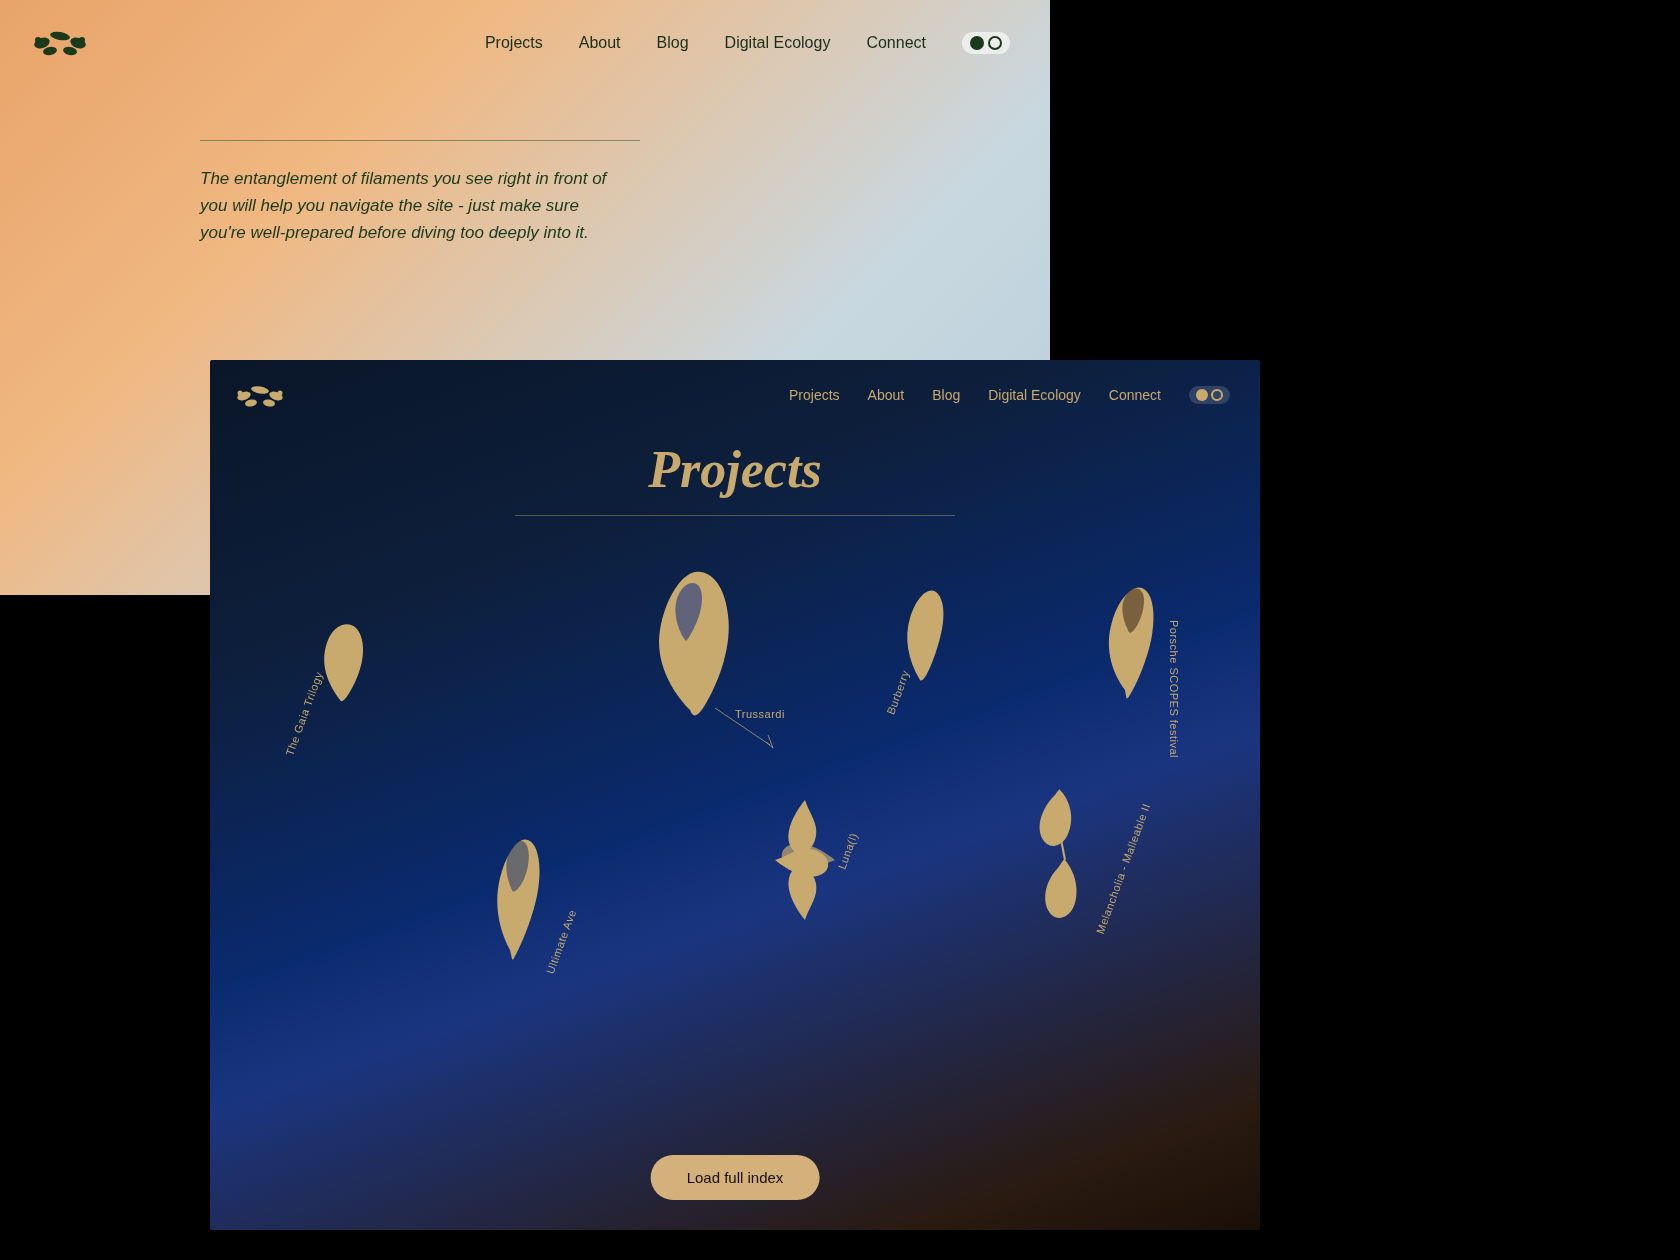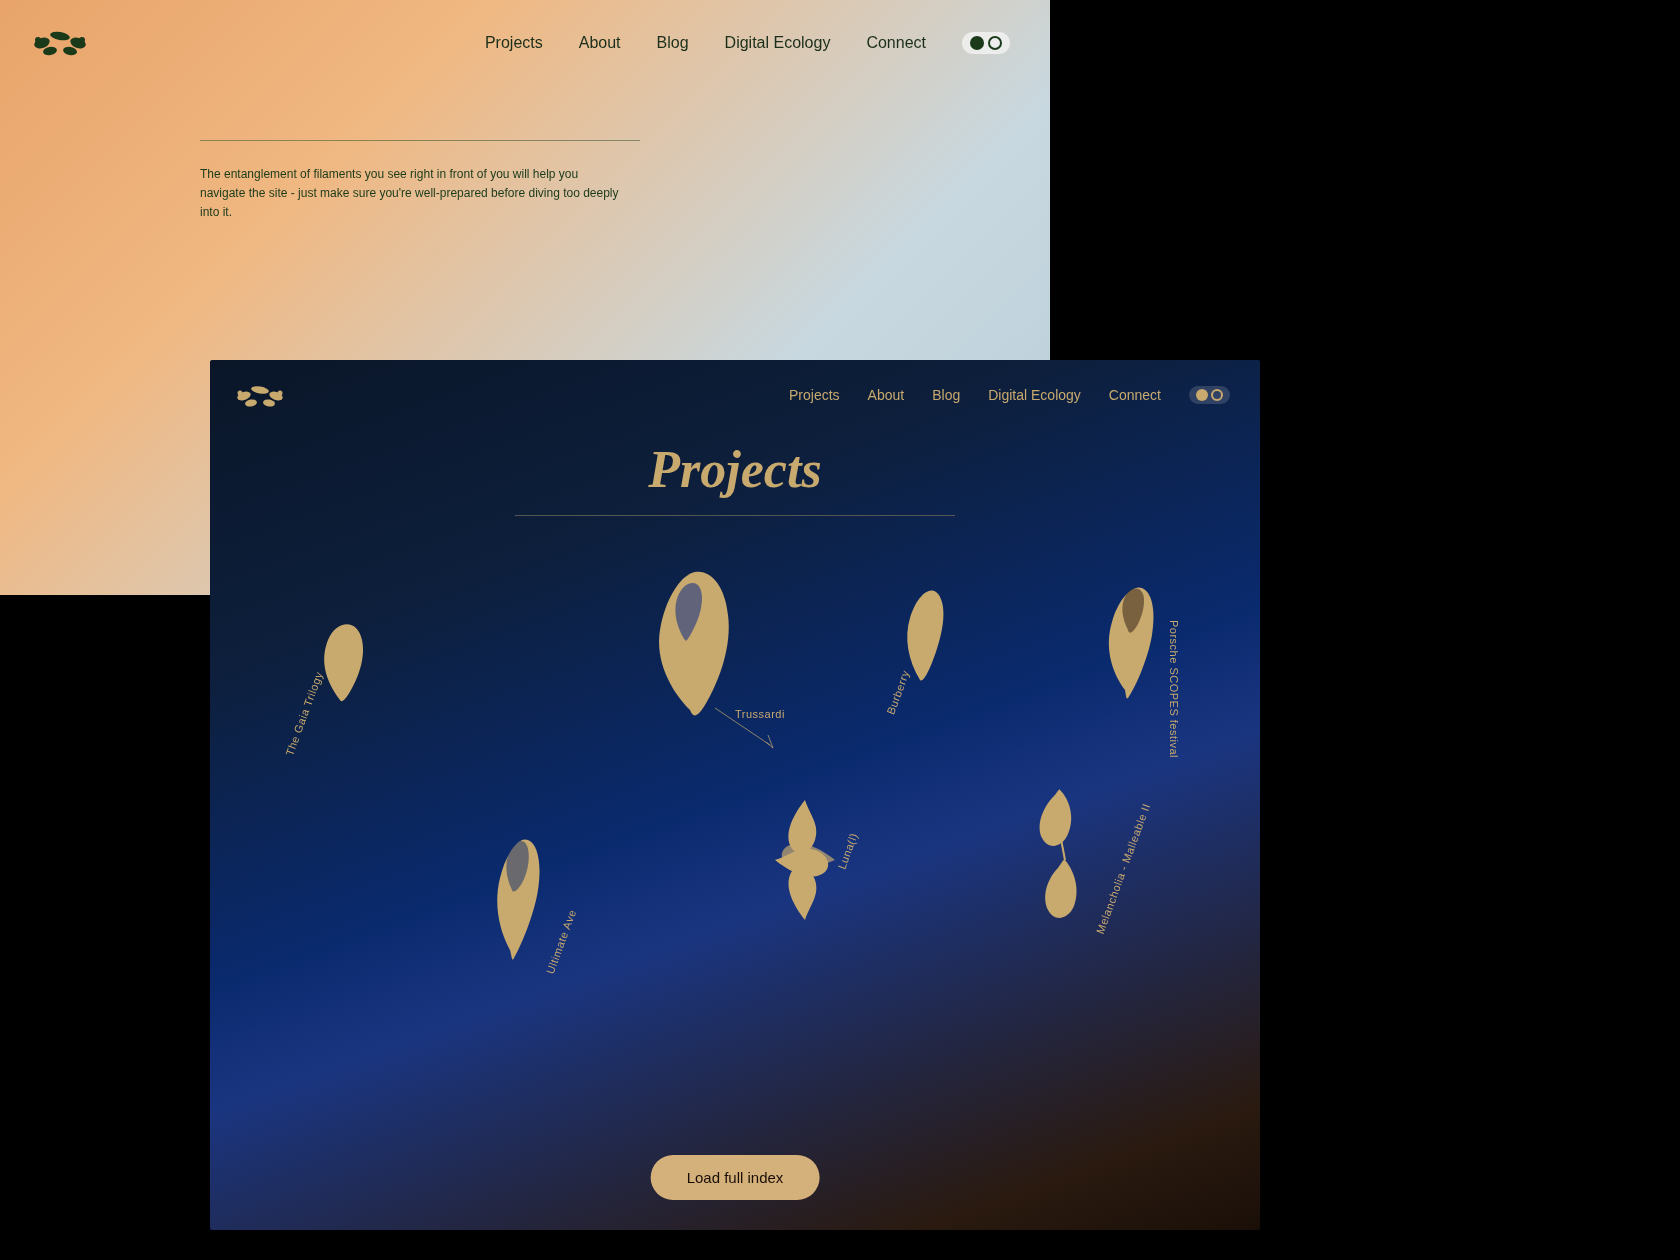--- a/index.html
+++ b/index.html
@@ -84,24 +84,25 @@
     .back-divider {
       width: 440px;
       height: 1px;
       background: #2a4a2a;
       margin-bottom: 24px;
       opacity: 0.5;
     }
 
     .back-subtitle {
       font-family: -apple-system, sans-serif;
-      font-size: 12px;
+      font-size: 17px;
       color: #1a3a1a;
       line-height: 1.6;
       max-width: 420px;
+      font-style: italic;
     }
 
     
     .window-front {
       position: absolute;
       top: 360px;
       left: 210px;
       width: 1050px;
       height: 870px;
       background: linear-gradient(160deg, #0a1628 0%, #0d1f3c 25%, #0a2a6e 50%, #1a3580 60%, #2a1a10 90%, #1a0f08 100%);

